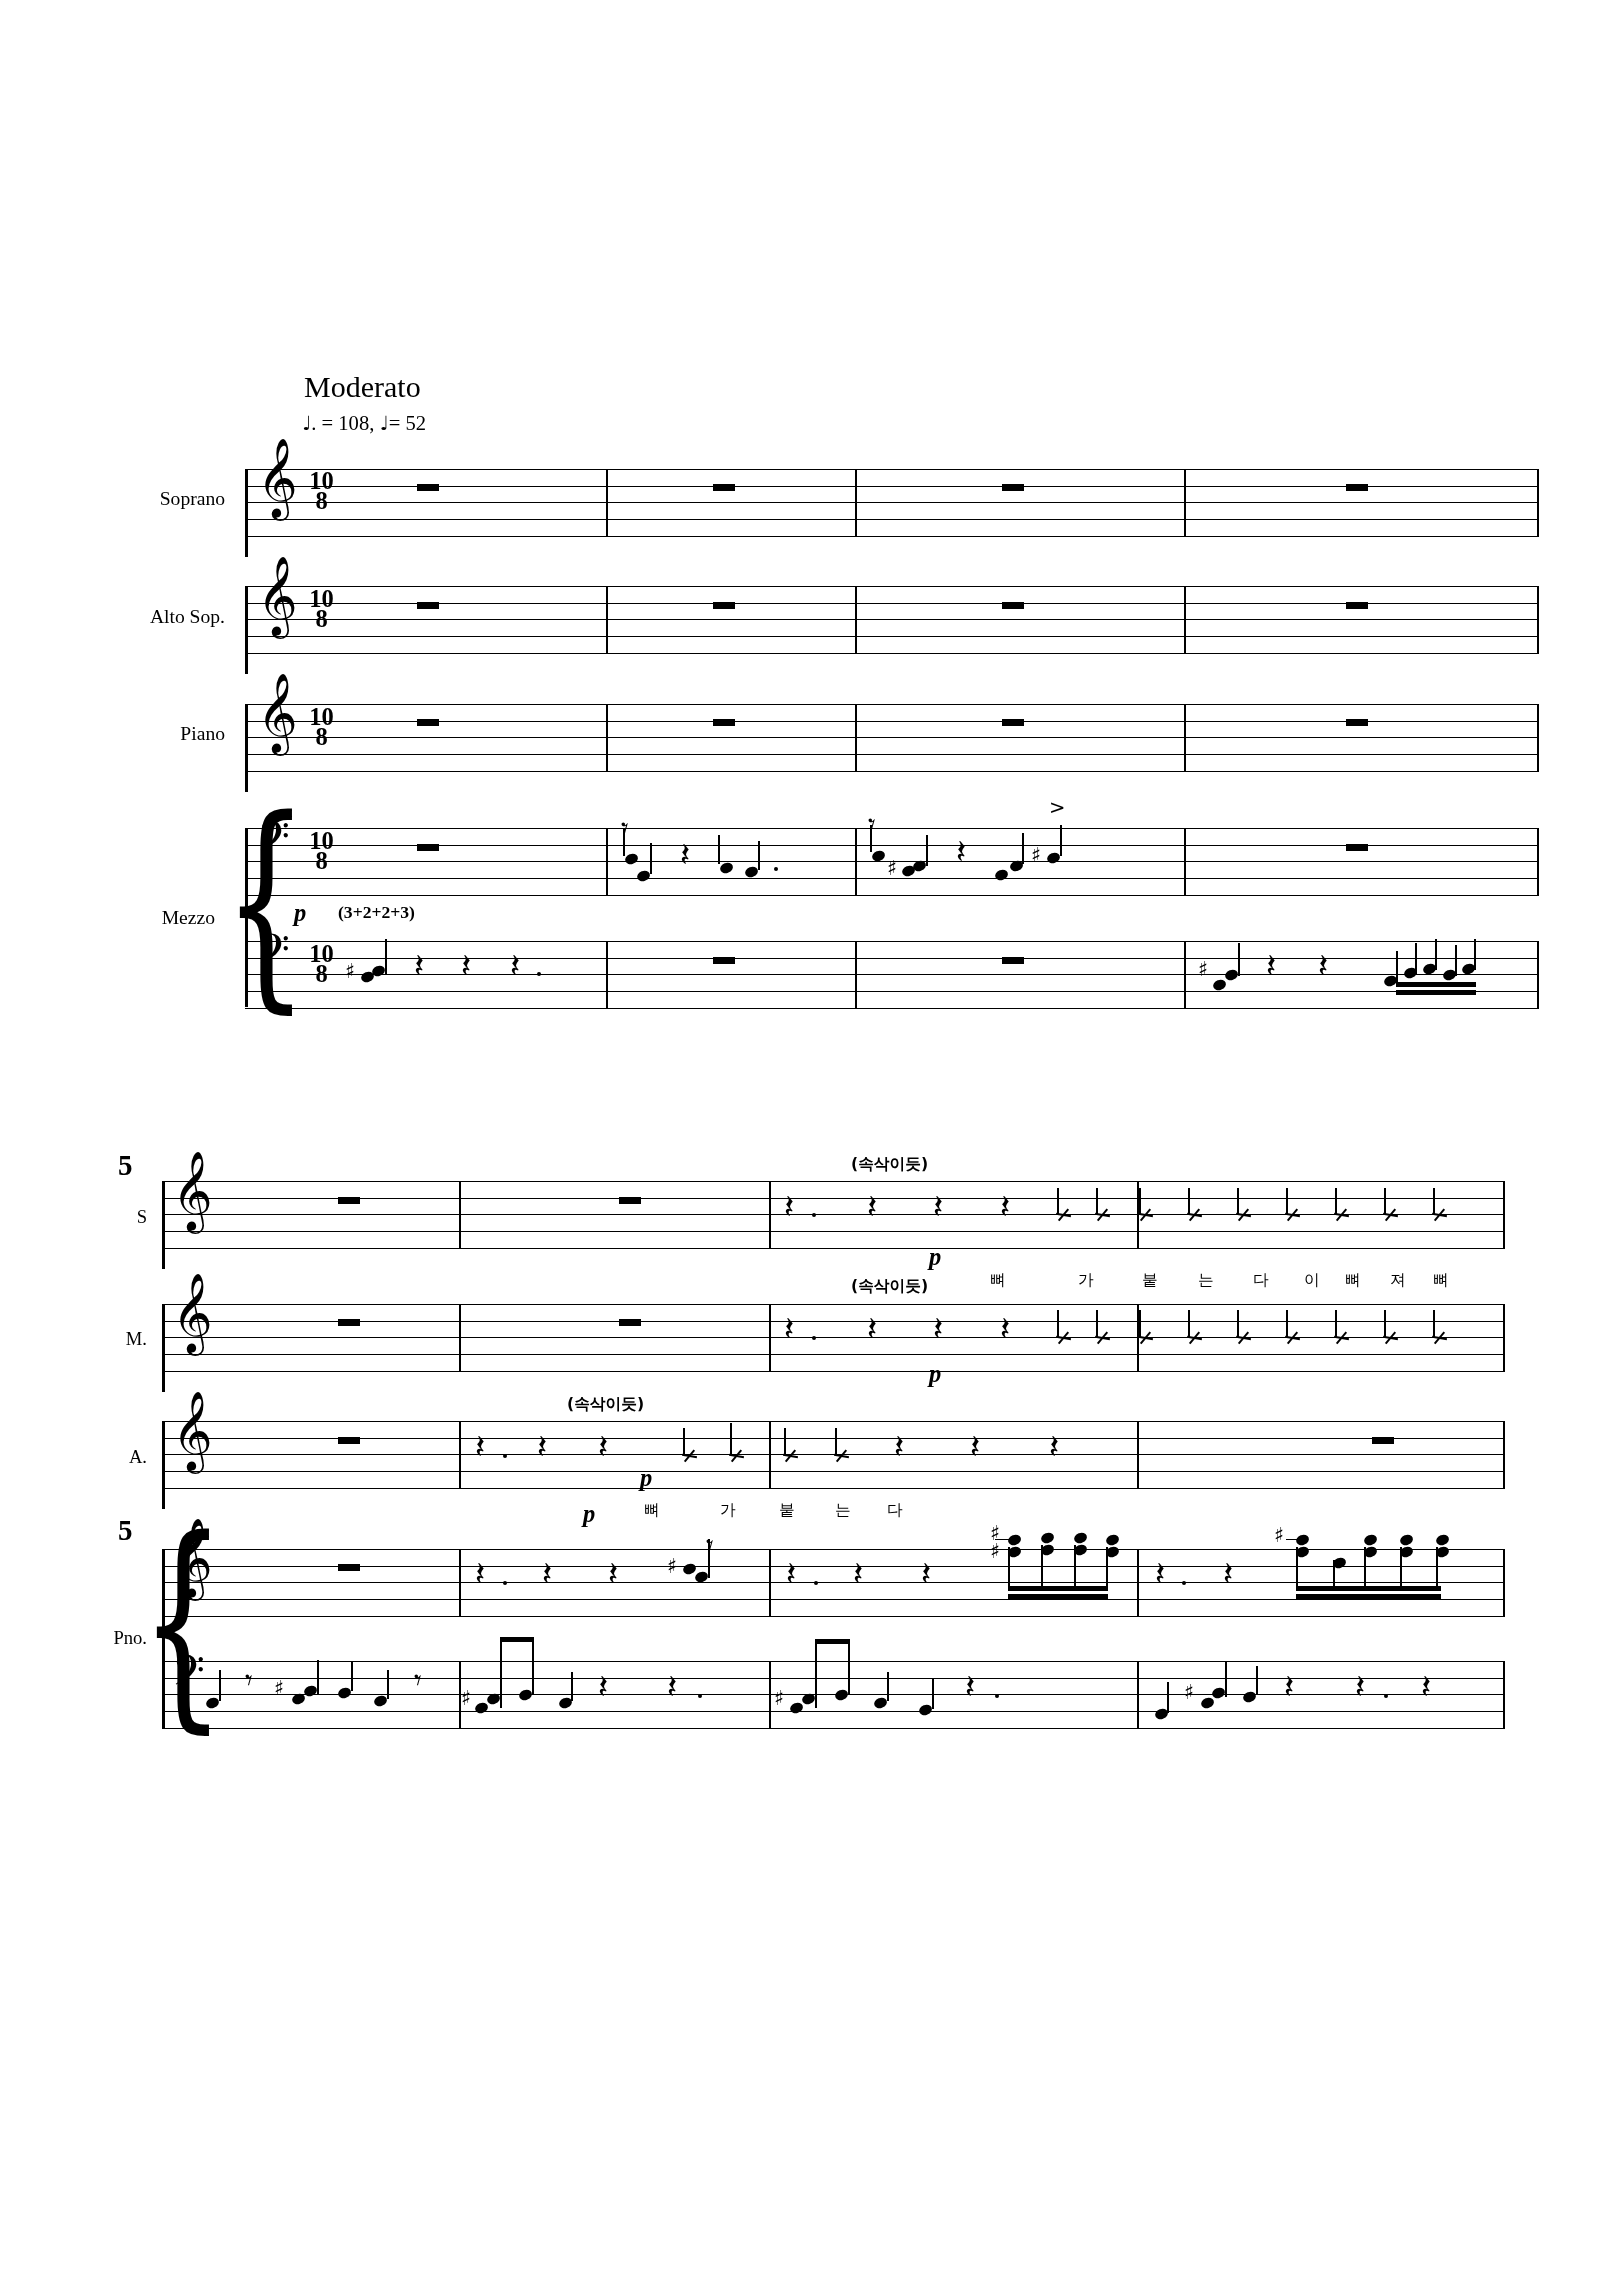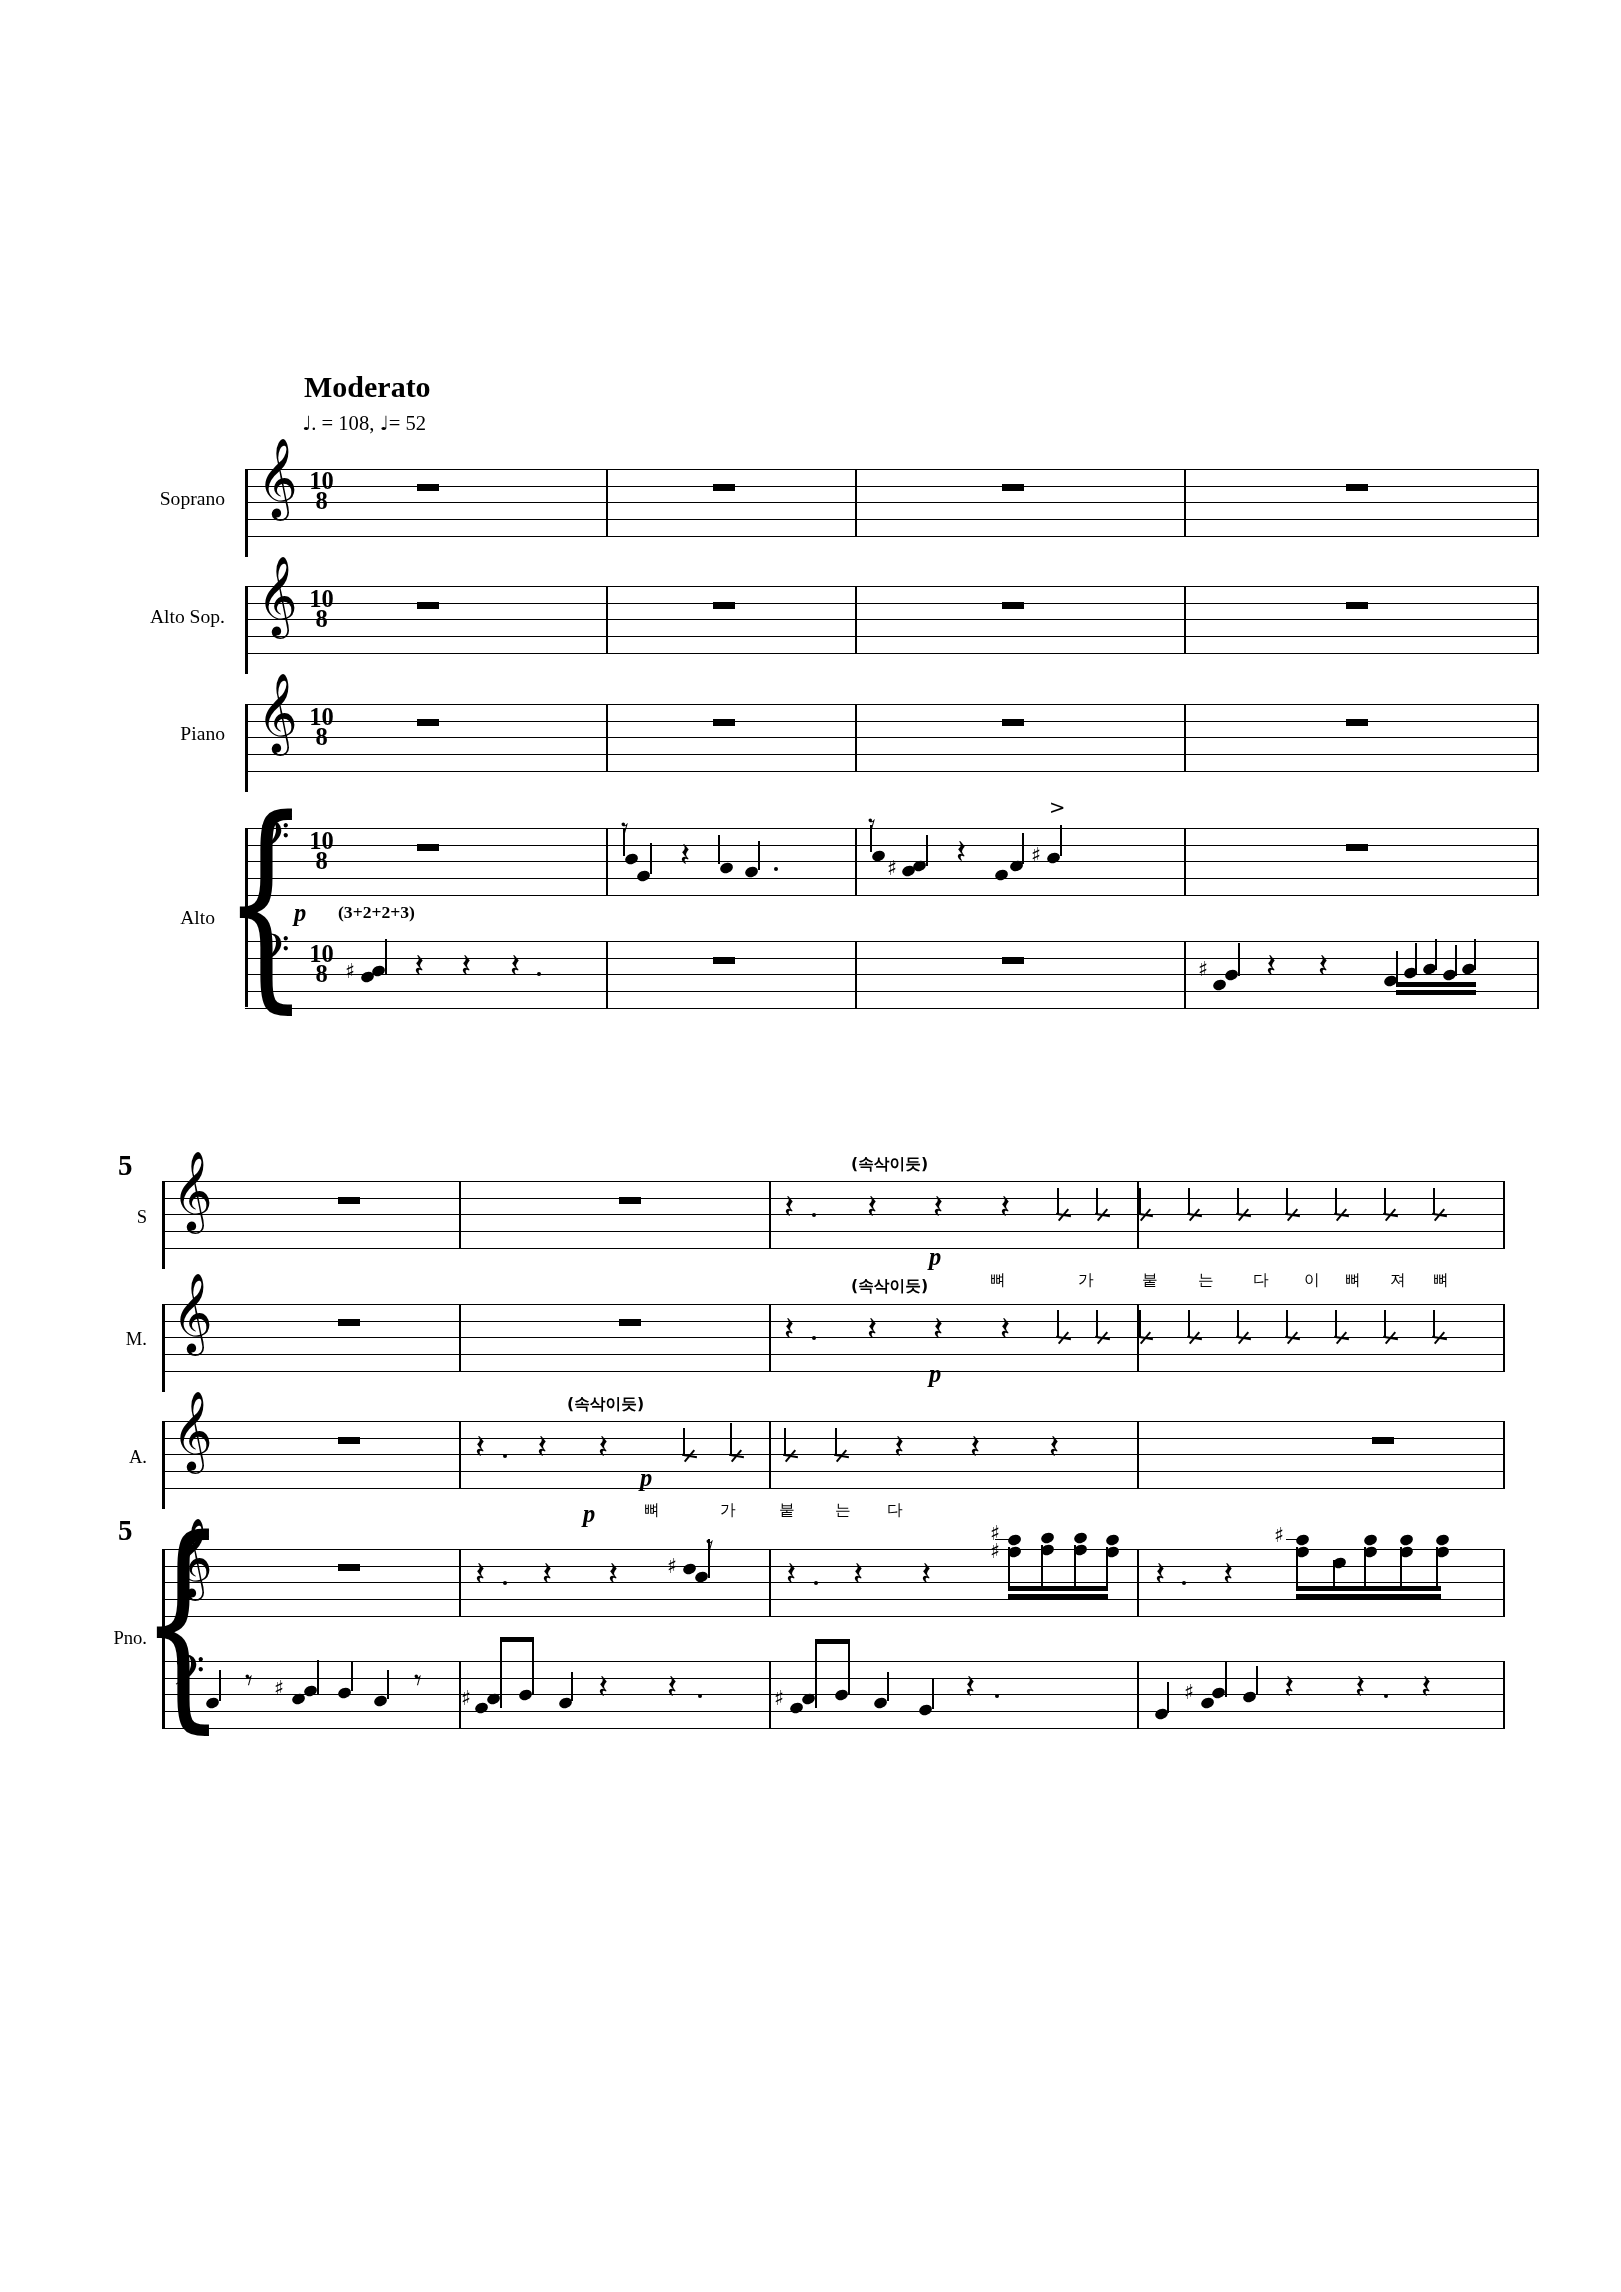--- a/index.html
+++ b/index.html
@@ -35,21 +35,21 @@
     font-size: 49px;
     letter-spacing: 2.9px;
   }
 
   
   .tempo-mark {
     position: absolute;
     left: 304px;
     top: 370px;
     font-family: "Liberation Serif", serif;
-    font-weight: bold;
+    font-weight: normal;
     font-size: 30px;
   }
   .tempo-value {
     position: absolute;
     left: 302px;
     top: 412px;
     font-family: "Liberation Serif", serif;
     font-size: 20.6px;
     white-space: nowrap;
   }
@@ -240,21 +240,21 @@
   <div class="tempo-value">
     <span class="noteglyph">♩</span><span>. = 108,</span>
     <span class="noteglyph">♩</span><span>= 52</span>
   </div>
 
   <div class="system" style="left:0; top:0; width:1621px; height:784px;">
 
     <div class="inst-name" style="left:39px; top:488px; width:186px;">Soprano</div>
     <div class="inst-name" style="left:39px; top:606px; width:186px;">Alto Sop.</div>
     <div class="inst-name" style="left:39px; top:723px; width:186px;">Piano</div>
-    <div class="inst-name" style="left:39px; top:907px; width:176px;">Alto</div>
+    <div class="inst-name" style="left:39px; top:907px; width:176px;">Mezzo</div>
 
     <div class="brace" style="left:223px; top:789px; font-size:225px;">{</div>
 
     <div class="barline thick" style="left:245px; top:469px; height:88px;"></div>
     <div class="barline thick" style="left:245px; top:586px; height:88px;"></div>
     <div class="barline thick" style="left:245px; top:704px; height:88px;"></div>
     <div class="barline thick" style="left:245px; top:828px; height:179px;"></div>
 
     <div class="staff" style="top:469px; left:245px; width:1294px; height:69px;">
       <div class="line" style="top:0px;"></div>

